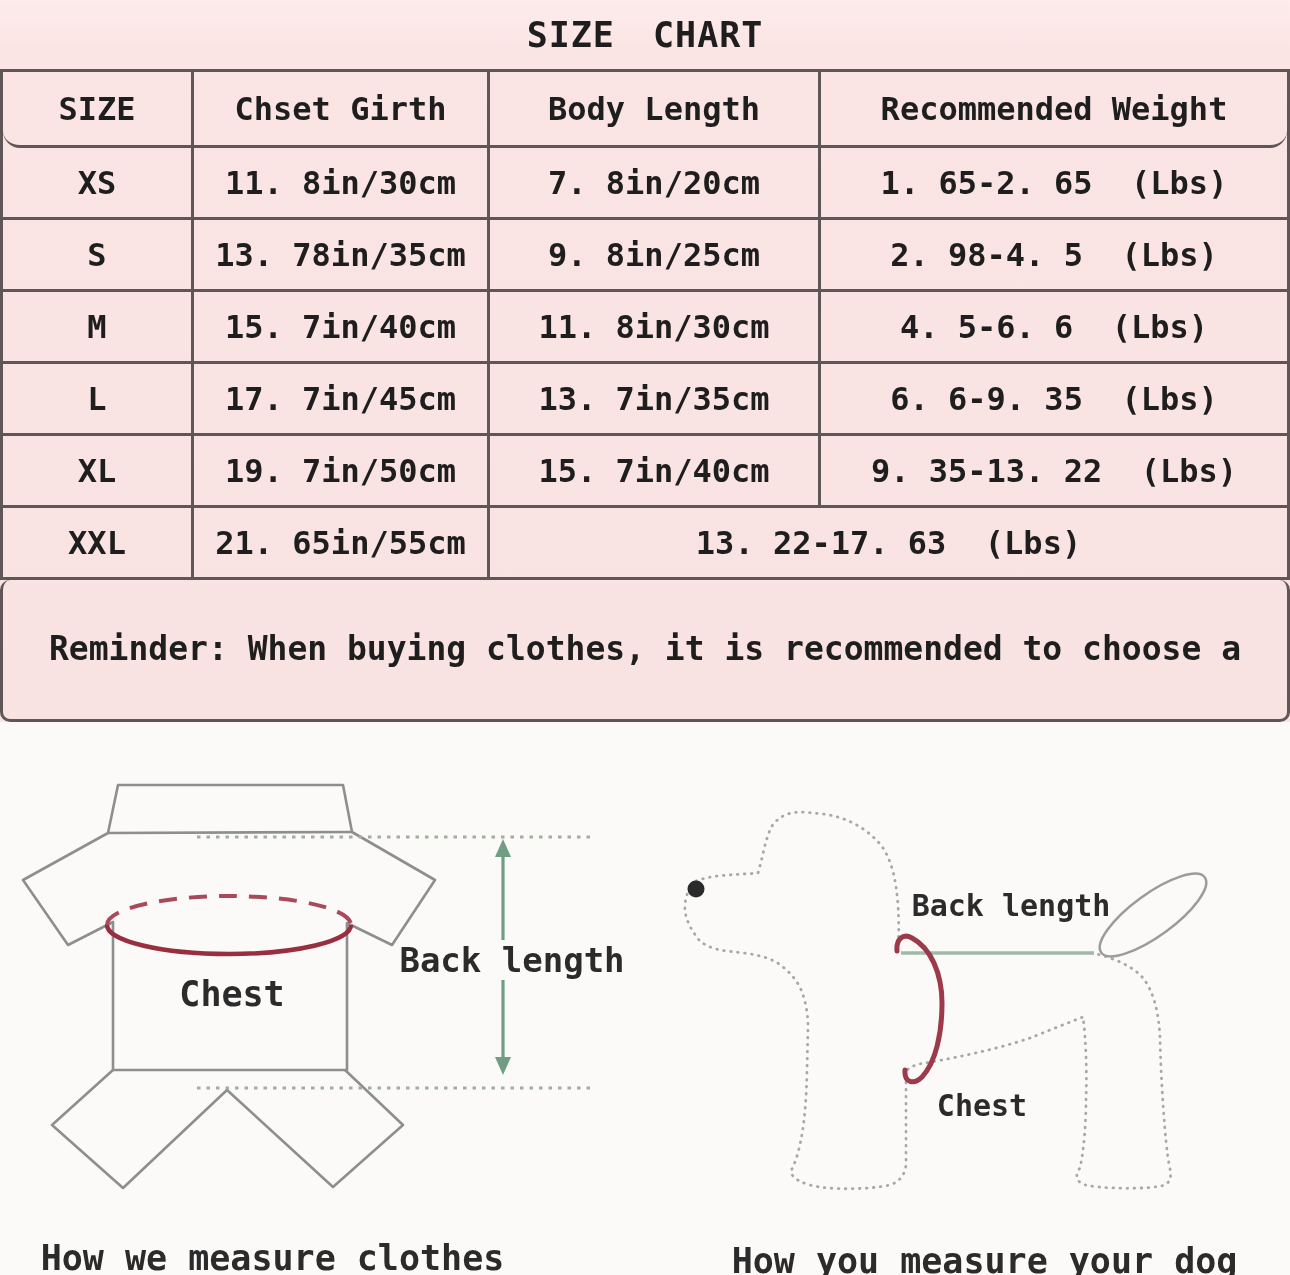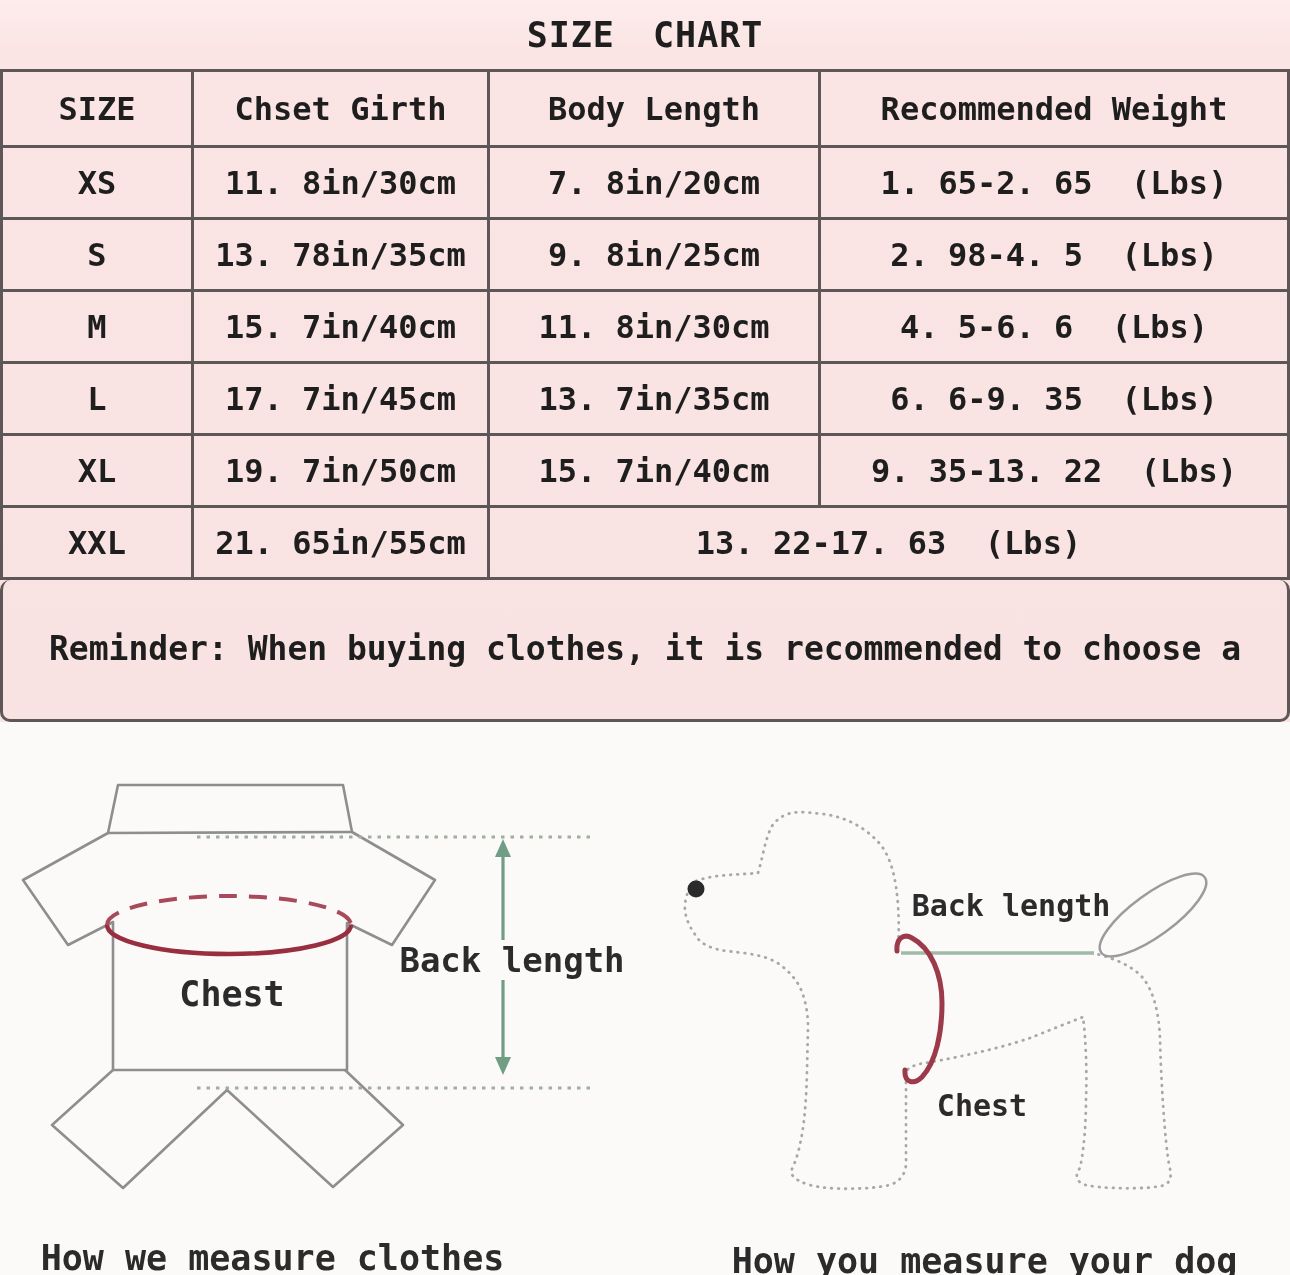--- a/index.html
+++ b/index.html
@@ -15,21 +15,21 @@
   *{margin:0;padding:0;box-sizing:border-box;}
   body{width:1290px;font-family:"DejaVu Sans Mono","Liberation Mono",monospace;color:var(--ink);background:#ffffff;}
   .page{position:relative;width:1290px;height:1275px;background:#7dd3fc;overflow:hidden;}
 
   .pink-block{background:linear-gradient(180deg,#fdecec 0%,#fbe4e4 7%,var(--pink) 100%);}
   .title-row{height:72px;display:flex;align-items:center;justify-content:center;
     font-size:35px;font-weight:bold;word-spacing:16px;letter-spacing:1px;
     border-bottom:3px solid var(--border);}
   .grid{border-left:3px solid var(--border);border-right:3px solid var(--border);}
   .t-row{display:flex;height:72px;border-bottom:3px solid var(--border);}
-  .t-row.header{height:76px;}
+  .t-row.header{height:76px;border-radius:17px;}
   .cell{display:flex;align-items:center;justify-content:center;
     font-size:32px;font-weight:bold;white-space:pre;border-right:3px solid var(--border);}
   .c1{width:191px;}
   .c2{width:296px;}
   .c3{width:331px;}
   .c4{flex:1;border-right:none;}
   .reminder{height:142px;border-left:3px solid var(--border);border-right:3px solid var(--border);
     border-bottom:3px solid var(--border);display:flex;flex-direction:column;align-items:center;
     justify-content:center;font-size:33px;font-weight:bold;line-height:1.4;white-space:pre;border-radius:10px;}
 

